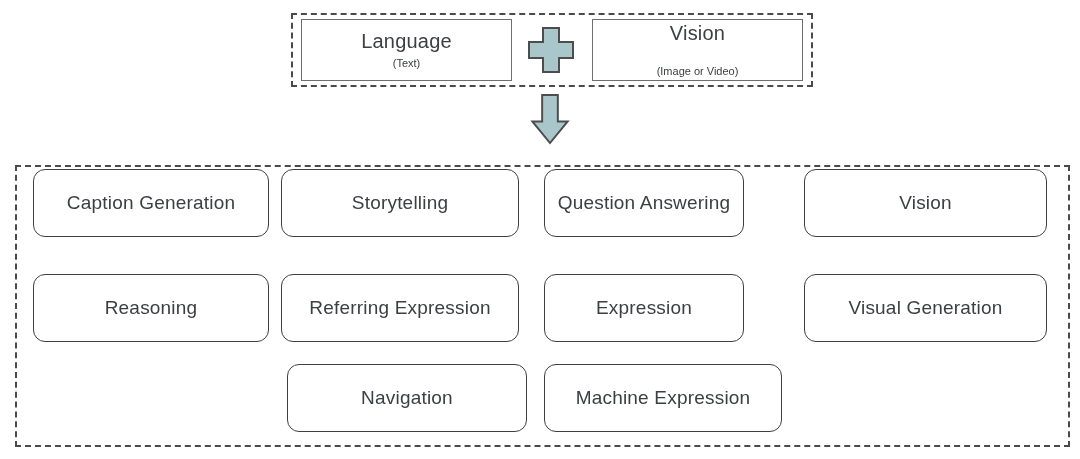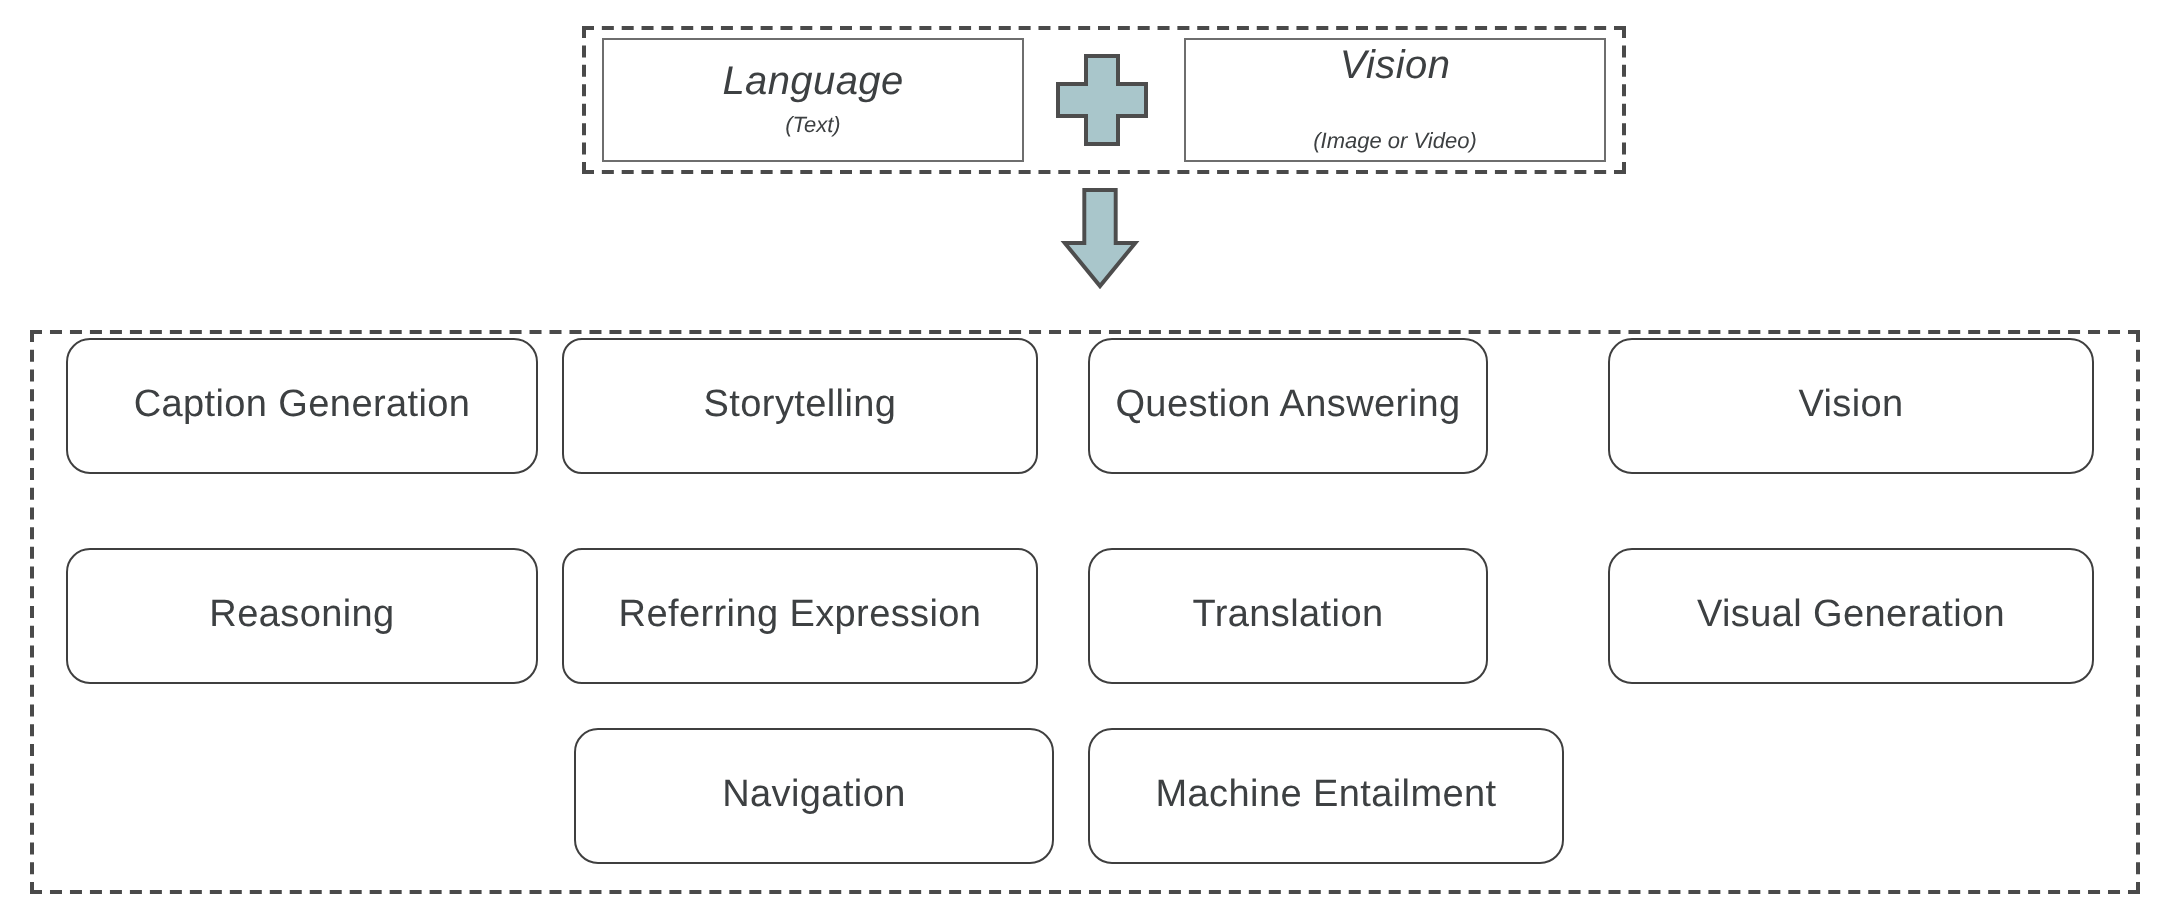--- a/index.html
+++ b/index.html
@@ -10,21 +10,20 @@
     position: relative;
     overflow: hidden;
     color: #3d4042;
   }
   .abs { position: absolute; box-sizing: border-box; }
 
   
   .top-group {
     left: 291px; top: 13px; width: 522px; height: 74px;
     border: 2px dashed #4a4a4a;
-    font-style: italic;
   }
   .io-box {
     position: absolute; box-sizing: border-box;
     border: 1.5px solid #6e6e6e;
     background: #ffffff;
     display: flex; flex-direction: column;
     align-items: center; justify-content: center;
     text-align: center;
   }
   .io-box .title { font-size: 20px; line-height: 22px; letter-spacing: .2px; }
@@ -47,21 +46,21 @@
     border: 1.5px solid #3f3f3f;
     border-radius: 12px;
     background: #ffffff;
     display: flex; align-items: center; justify-content: center;
     font-size: 19px; letter-spacing: .2px;
     text-align: center;
   }
   
   .r1 { top: 2px; }  .r2 { top: 107px; } .r3 { top: 197px; }
   .c1 { left: 16px;  width: 236px; }
-  .c2 { left: 264px; width: 238px; border-radius: 10px; }
+  .c2 { left: 264px; width: 238px; }
   .c3 { left: 527px; width: 200px; }
   .c4 { left: 787px; width: 243px; }
   .r3.nav { left: 270px; width: 240px; }
   .r3.mt  { left: 527px; width: 238px; }
 
   svg { display: block; width: 100%; height: 100%; }
 </style>
 </head>
 <body>
 
@@ -95,19 +94,19 @@
 
 <div class="abs tasks-group">
 
   <div class="task r1 c1">Caption Generation</div>
   <div class="task r1 c2">Storytelling</div>
   <div class="task r1 c3">Question Answering</div>
   <div class="task r1 c4">Vision</div>
 
   <div class="task r2 c1">Reasoning</div>
   <div class="task r2 c2">Referring Expression</div>
-  <div class="task r2 c3">Translation</div>
+  <div class="task r2 c3">Expression</div>
   <div class="task r3 nav">Navigation</div>
 
   <div class="task r2 c4">Visual Generation</div>
-  <div class="task r3 mt">Machine Entailment</div>
+  <div class="task r3 mt">Machine Expression</div>
 
 </div>
 
 </body></html>

